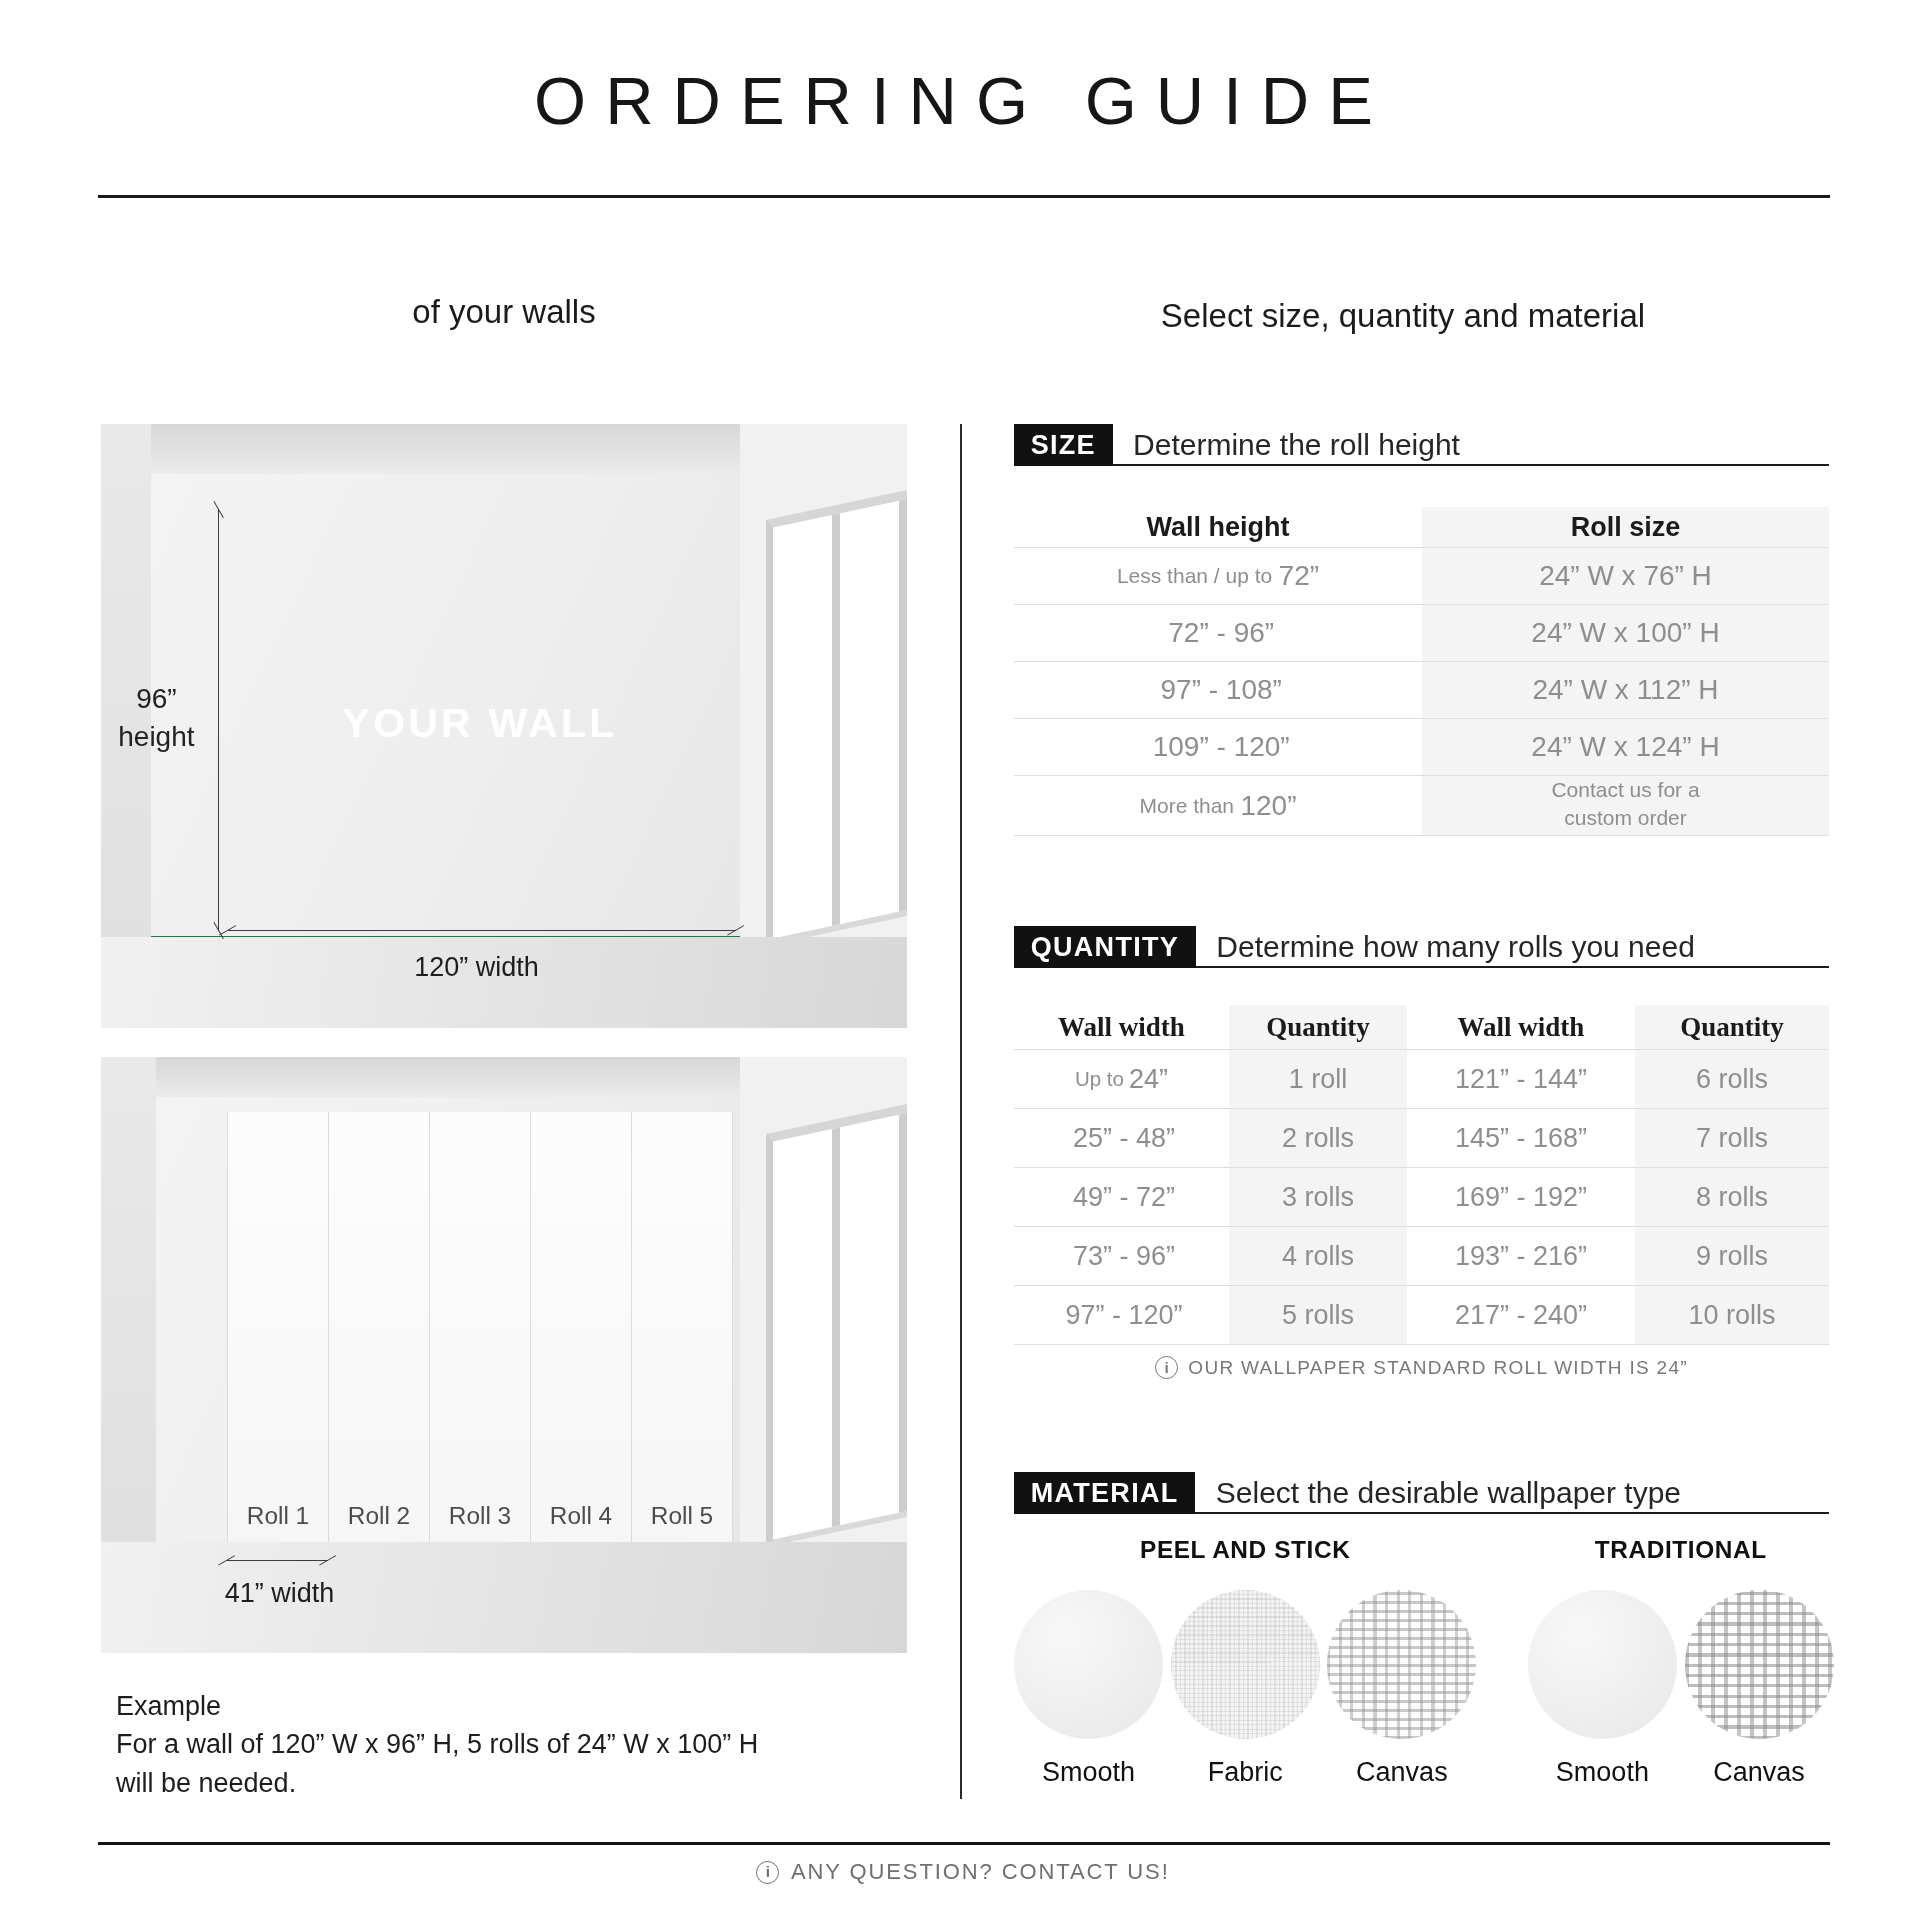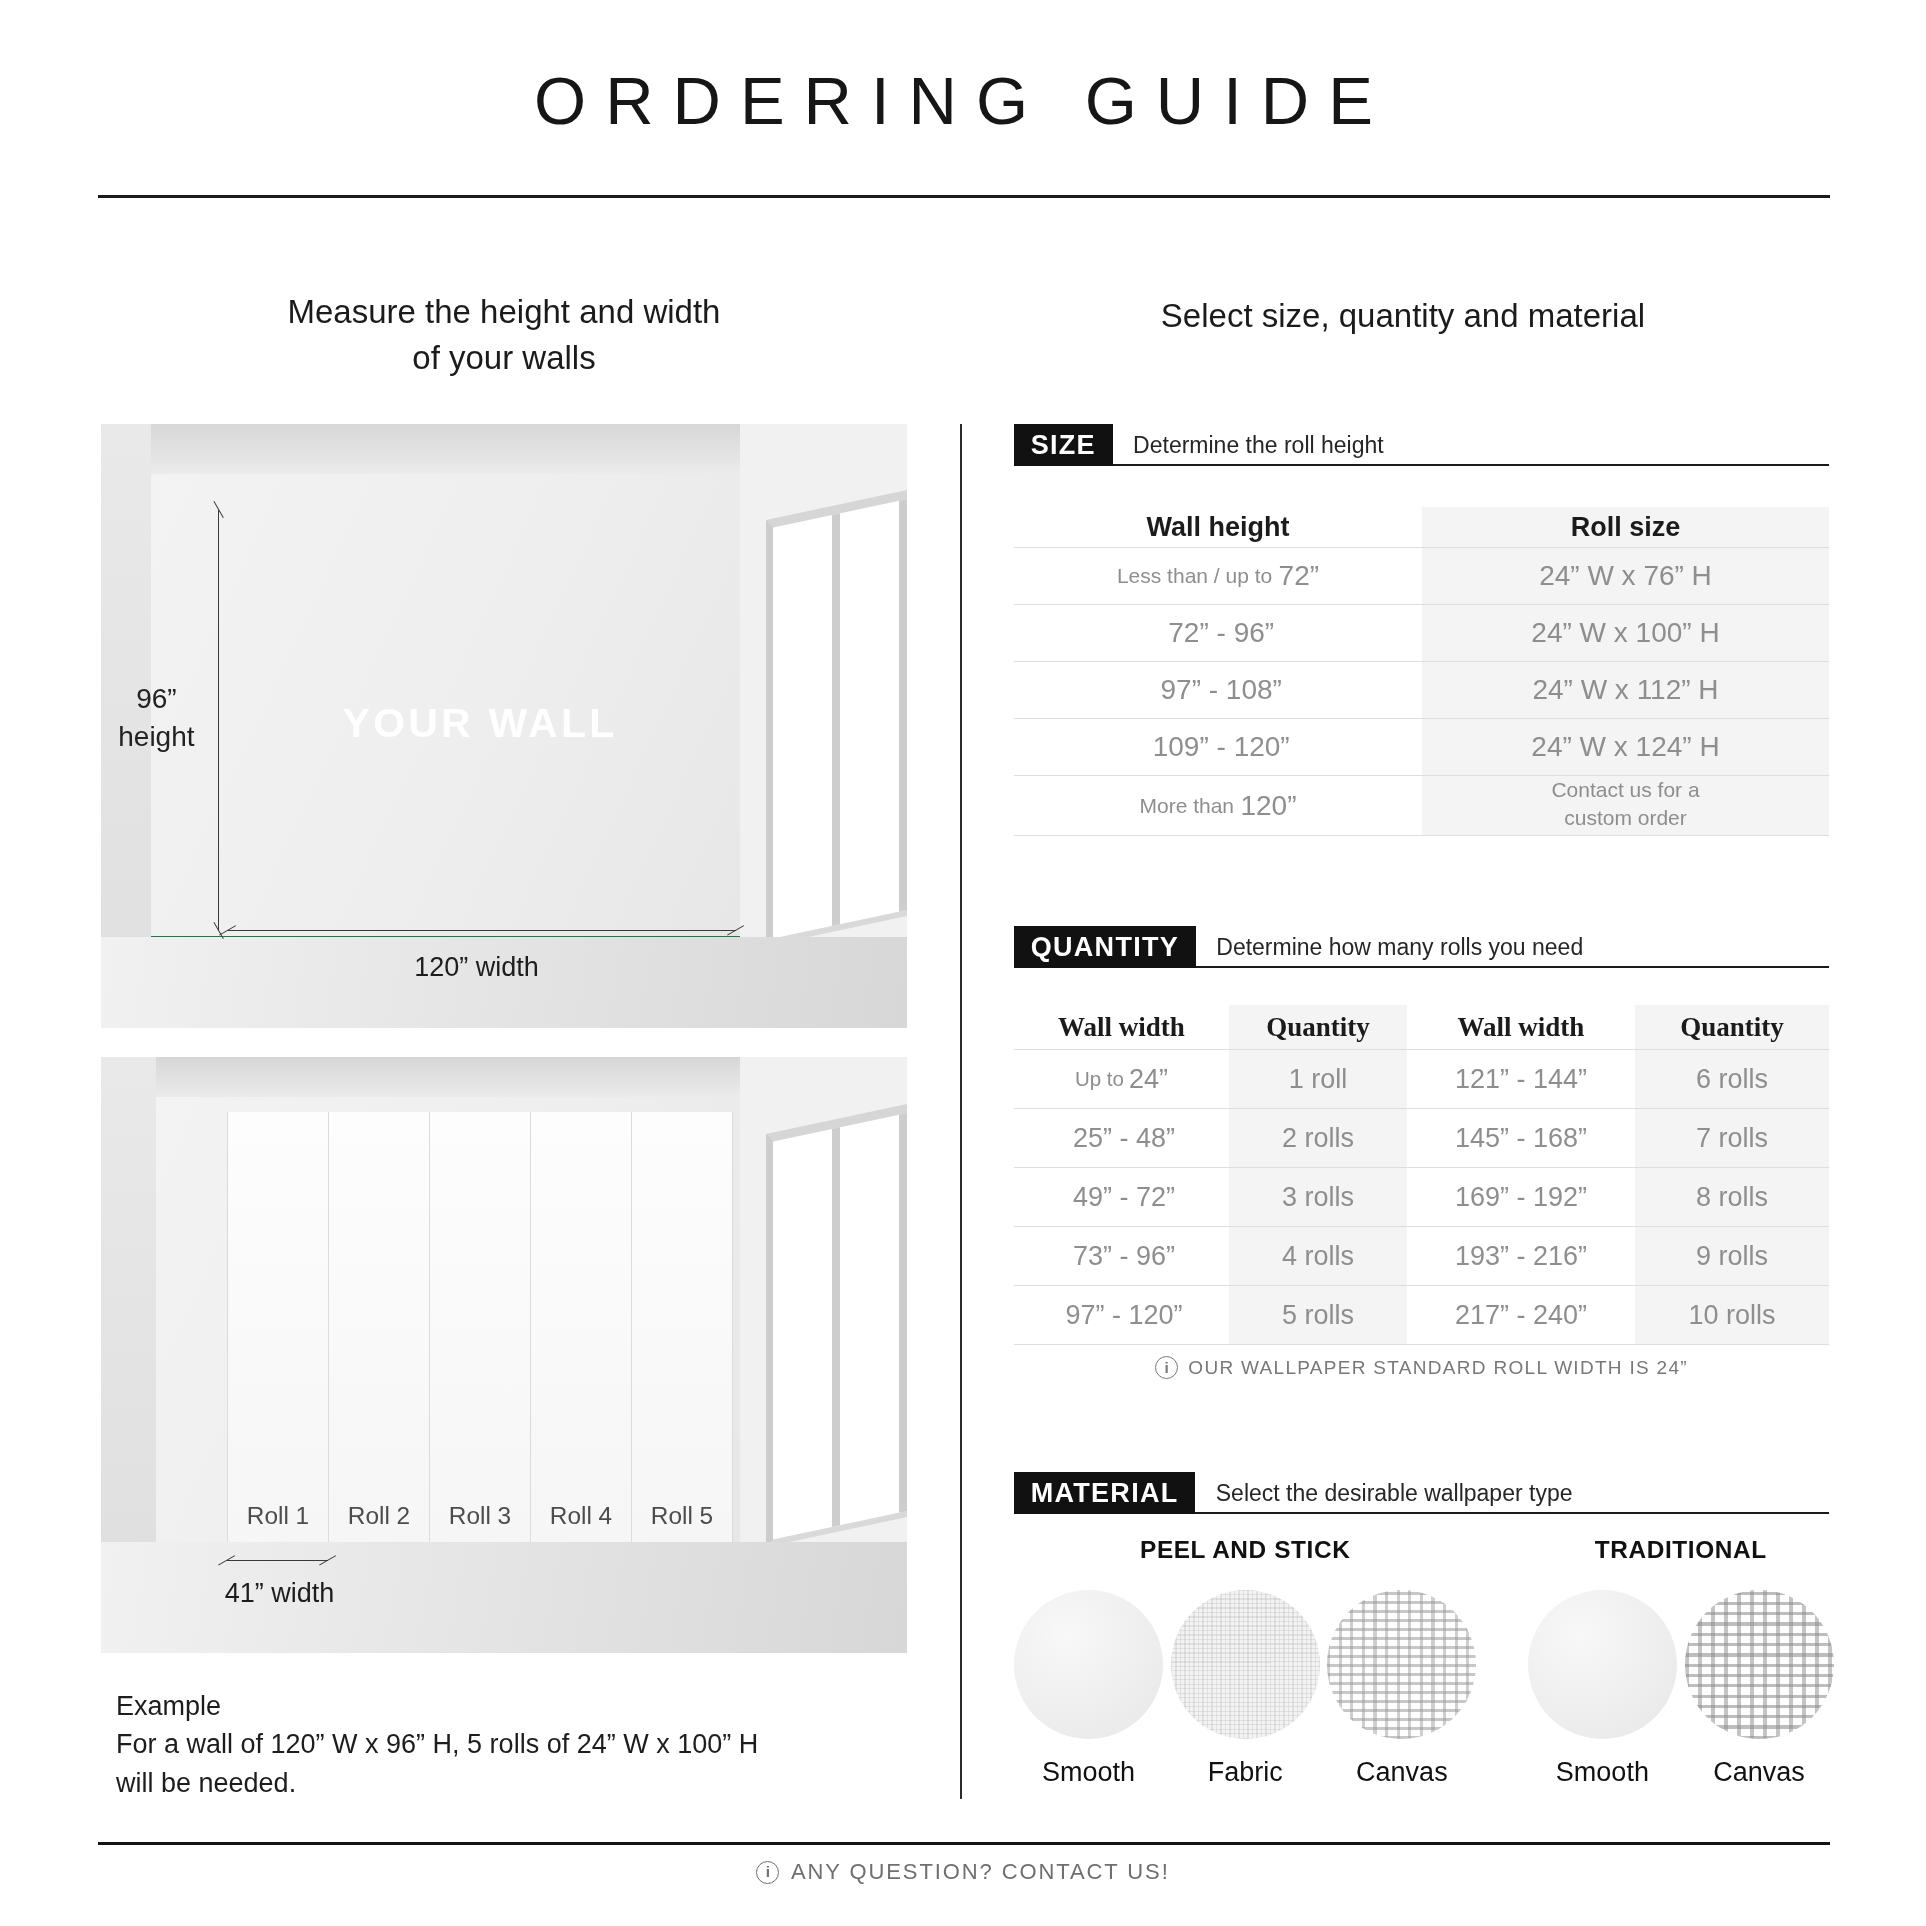--- a/index.html
+++ b/index.html
@@ -75,21 +75,21 @@
   
   .example{position:absolute;left:116px;top:1687px;display:flex;flex-direction:column;}
   .example .bar{width:3.2px;background:#333;margin-right:26px;}
   .example .lines{font-size:27px;line-height:1.42;color:#1d1d1d;}
 
   
   .section-header{position:absolute;left:1014px;width:815px;height:42px;display:flex;align-items:center;}
   .section-header .rule{position:absolute;left:0;right:0;bottom:0;height:1.9px;background:#1a1a1a;}
   .badge{position:relative;height:100%;background:#111;color:#fff;display:flex;align-items:center;
          padding:0 16.7px;font-size:27px;font-weight:bold;letter-spacing:1.3px;z-index:1;}
-  .section-title{margin-left:20.5px;font-size:23px;color:#262626;}
+  .section-title{margin-left:20.5px;font-size:30px;color:#262626;}
 
   .size-header{top:424px;}
   .qty-header{top:926px;}
   .mat-header{top:1472px;}
 
   .table{position:absolute;left:1014px;display:grid;}
   .size-table{top:507px;width:815px;grid-template-columns:408px 407px;}
   .qty-table{top:1005px;width:815px;grid-template-columns:215px 178px 228px 194px;}
   .cell{display:flex;align-items:center;justify-content:center;border-bottom:1.3px solid #dedede;
         color:#8e8e8e;text-align:center;}
@@ -145,21 +145,20 @@
 </style>
 </head>
 <body>
 
 <div class="canvas">
 
   <h1 class="title">ORDERING GUIDE</h1>
   <div class="title-rule"></div>
 
   <div class="left-heading">
-    <div>Measure the height and width</div>
     <div>of your walls</div>
   </div>
 
   <div class="right-heading">Select size, quantity and material</div>
 
   <div class="col-divider"></div>
 
   <div class="room room1">
     <div class="ceiling"></div>
     <div class="backwall"></div>

